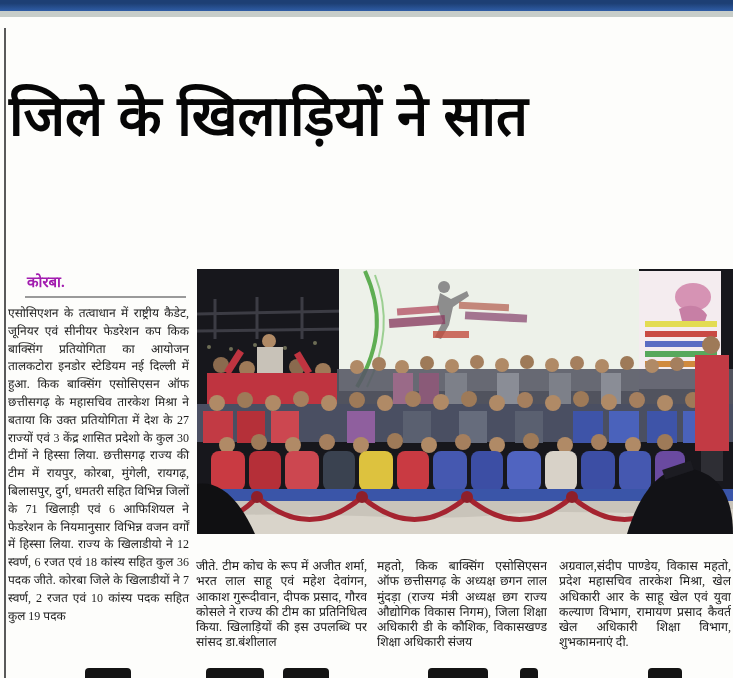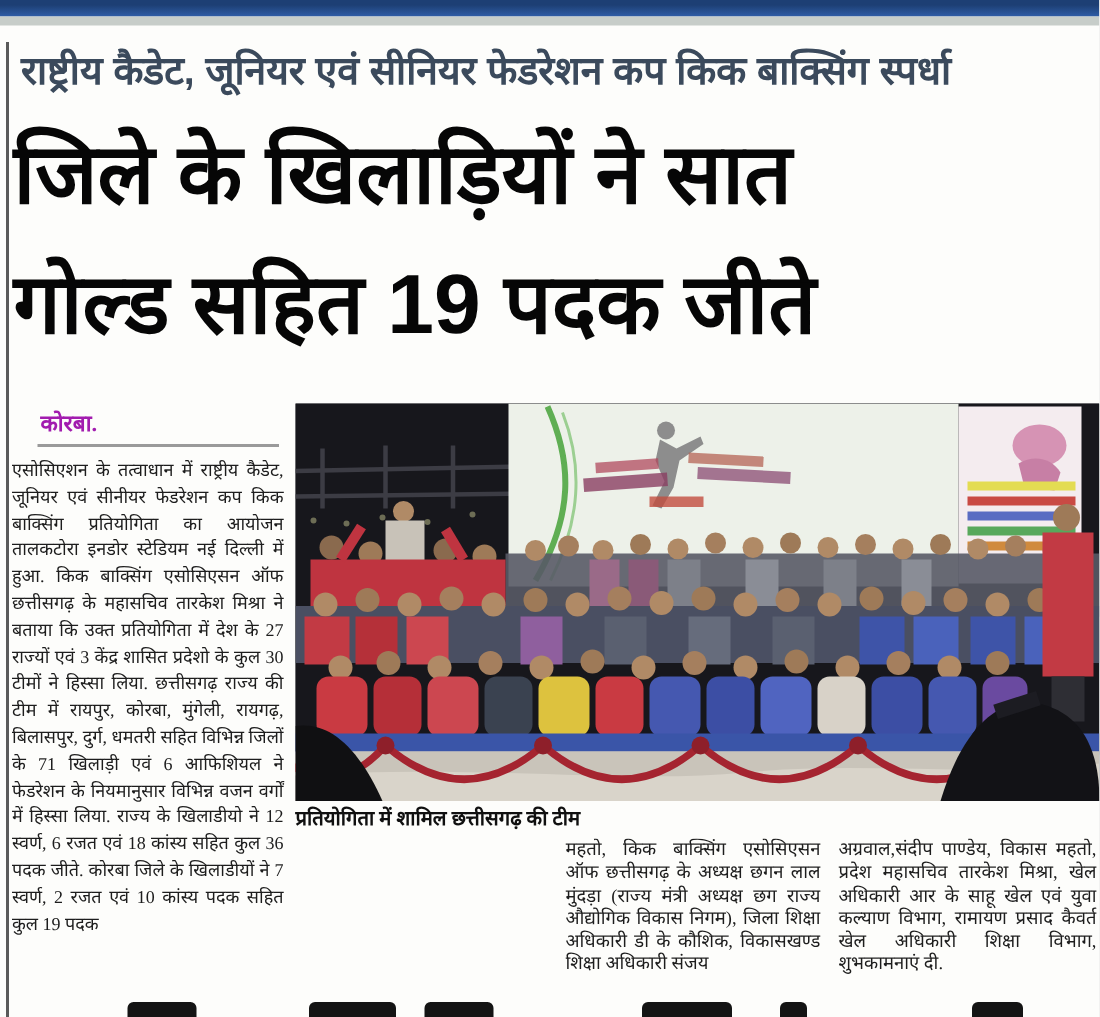--- a/index.html
+++ b/index.html
@@ -57,25 +57,23 @@
 </style>
 </head>
 <body>
 
 <div class="page">
 
   <div class="topbar"></div>
   <div class="graystrip"></div>
   <div class="leftrule"></div>
 
-  <div class="kicker">राष्ट्रीय कैडेट, जूनियर एवं सीनियर फेडरेशन कप किक बाक्सिंग स्पर्धा</div>
 
   <h1 class="headline" style="margin:0;">
     <span class="hl">जिले के खिलाड़ियों ने सात</span>
-    <span class="hl">गोल्ड सहित 19 पदक जीते</span>
   </h1>
 
   <div class="dateline">कोरबा.</div>
   <div class="dateline-rule"></div>
 
   <div class="bodycol col1">एसोसिएशन के तत्वाधान में राष्ट्रीय कैडेट, जूनियर एवं सीनीयर फेडरेशन कप किक बाक्सिंग प्रतियोगिता का आयोजन तालकटोरा इनडोर स्टेडियम नई दिल्ली में हुआ. किक बाक्सिंग एसोसिएसन ऑफ छत्तीसगढ़ के महासचिव तारकेश मिश्रा ने बताया कि उक्त प्रतियोगिता में देश के 27 राज्यों एवं 3 केंद्र शासित प्रदेशो के कुल 30 टीमों ने हिस्सा लिया. छत्तीसगढ़ राज्य की टीम में रायपुर, कोरबा, मुंगेली, रायगढ़, बिलासपुर, दुर्ग, धमतरी सहित विभिन्न जिलों के 71 खिलाड़ी एवं 6 आफिशियल ने फेडरेशन के नियमानुसार विभिन्न वजन वर्गों में हिस्सा लिया. राज्य के खिलाडीयो ने 12 स्वर्ण, 6 रजत एवं 18 कांस्य सहित कुल 36 पदक जीते. कोरबा जिले के खिलाडीयों ने 7 स्वर्ण, 2 रजत एवं 10 कांस्य पदक सहित कुल 19 पदक</div>
 
   <div class="photo">
     <svg width="536" height="265" viewBox="0 0 536 265">
 
@@ -249,22 +247,22 @@
           <circle cx="375" cy="228" r="6"></circle>
           <circle cx="480" cy="228" r="6"></circle>
       </g>
 
       <path d="M0,265 L0,215 C20,212 40,225 58,265 Z" fill="#101012"></path>
       <path d="M430,265 C445,215 470,195 495,200 C520,205 536,225 536,265 Z" fill="#121216"></path>
       <rect x="466" y="196" width="30" height="10" transform="rotate(-18 481 201)" fill="#1c1c22"></rect>
     </svg>
   </div>
 
-  <div class="caption">प्रतियोगिता में शामिल छत्तीसगढ़ की टीम</div>
-
+
+  <div class="bcol bcol2">जीते. टीम कोच के रूप में अजीत शर्मा, भरत लाल साहू एवं महेश देवांगन, आकाश गुरूदीवान, दीपक प्रसाद, गौरव कोसले ने राज्य की टीम का प्रतिनिधित्व किया. खिलाड़ियों की इस उपलब्धि पर सांसद डा.बंशीलाल</div>
   <div class="bcol bcol4">अग्रवाल,संदीप पाण्डेय, विकास महतो, प्रदेश महासचिव तारकेश मिश्रा, खेल अधिकारी आर के साहू खेल एवं युवा कल्याण विभाग, रामायण प्रसाद कैवर्त खेल अधिकारी शिक्षा विभाग, शुभकामनाएं दी.</div>
   <div class="bcol bcol3">महतो, किक बाक्सिंग एसोसिएसन ऑफ छत्तीसगढ़ के अध्यक्ष छगन लाल मुंदड़ा (राज्य मंत्री अध्यक्ष छग राज्य औद्योगिक विकास निगम), जिला शिक्षा अधिकारी डी के कौशिक, विकासखण्ड शिक्षा अधिकारी संजय</div>
 
   <div class="frag f1"></div>
   <div class="frag f2"></div>
   <div class="frag f3"></div>
   <div class="frag f4"></div>
   <div class="frag f5"></div>
   <div class="frag f6"></div>
 

